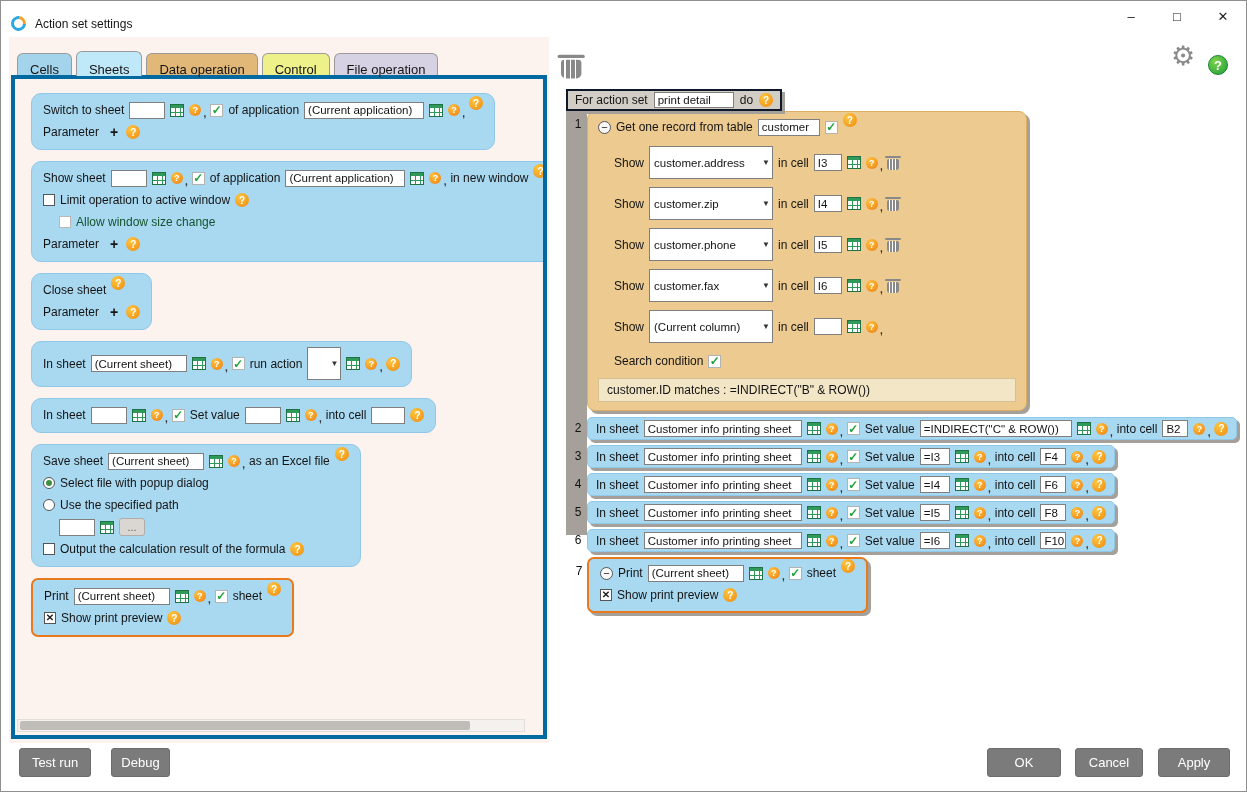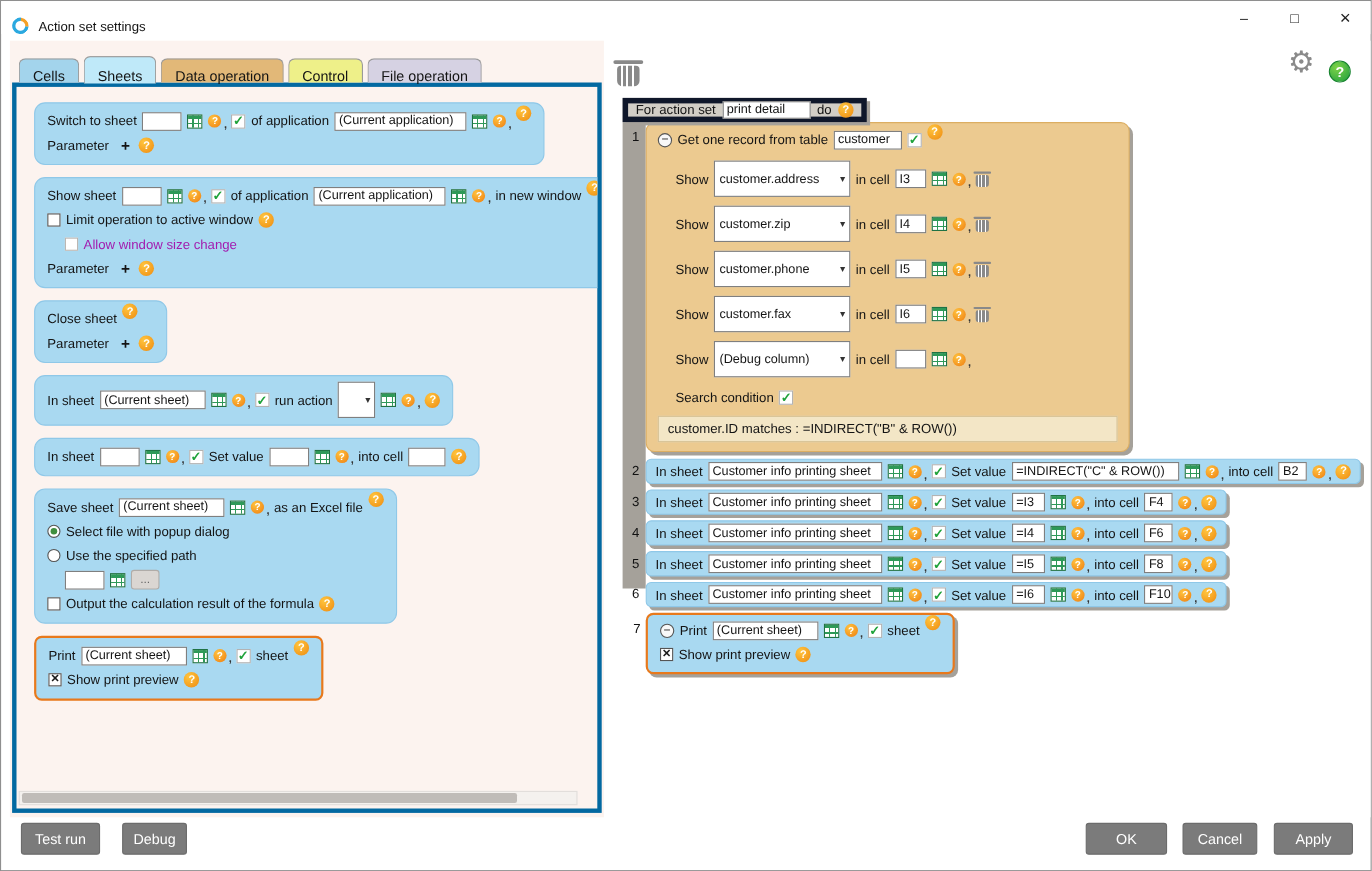--- a/index.html
+++ b/index.html
@@ -21,21 +21,21 @@
   .tab-cells{background:#a3d4ec}
   .tab-sheets{background:#bfe9f9;margin-top:-2px;padding-top:10px;margin-bottom:-1px;z-index:3;position:relative}
   .tab-data{background:#e2b878}
   .tab-control{background:#eef089}
   .tab-file{background:#d6d2e3}
   .leftcontent{position:absolute;left:2px;right:2px;top:38px;bottom:4px;border:4px solid #0369a1;background:#fcf3ef;padding:14px 0 0 16px;overflow:hidden}
 
   .block{background:#a9d9f1;border:1px solid #8fc8e8;border-radius:10px;padding:5px 11px 6px;margin-bottom:11px;width:fit-content}
   .row{display:flex;align-items:center;gap:5px;min-height:22px;white-space:nowrap}
   .lbl{flex:none}
-  .dim{color:#a21caf}
+  .dim{color:#14532d}
   .indent{margin-left:16px}
 
   .tbox{display:inline-flex;align-items:center;background:#fff;border:1px solid #7f7f7f;height:17px;padding:0 3px;font-size:11.5px;flex:none;overflow:hidden}
   .w26{width:26px}.w28{width:28px}.w30{width:30px}.w34{width:34px}.w36{width:36px}
   .w62{width:62px}.w70{width:80px}.w96{width:96px}.w120{width:120px}
   .w124{width:124px}.w152{width:152px}.w158{width:158px}
 
   .icon-grid{width:14px;height:13px;flex:none;border:1px solid #1f7244;display:inline-block;background:
     linear-gradient(#2e9958 0 3px, rgba(0,0,0,0) 3px),
     linear-gradient(to right, rgba(0,0,0,0) 0 4px, #2e9958 4px 5px, rgba(0,0,0,0) 5px 9px, #2e9958 9px 10px, rgba(0,0,0,0) 10px),
@@ -81,21 +81,21 @@
 
   
   .rightpanel{position:absolute;left:550px;top:36px;width:697px;height:706px;background:#fff}
   .trash-top{position:absolute;left:10px;top:16px;transform:scale(1.7);transform-origin:top left}
   .gear{position:absolute;left:620px;top:6px;font-size:27px;color:#8a8a8a;line-height:1}
   .help{position:absolute;left:657px;top:18px;width:20px;height:20px;border-radius:50%;border:1px solid #18842f;
     background:radial-gradient(circle at 35% 30%,#7ed348,#1e9e3e);color:#fff;font-weight:bold;font-size:13px;
     display:flex;align-items:center;justify-content:center}
 
   .action-set{position:absolute;left:15px;top:52px}
-  .as-tab{display:inline-flex;align-items:center;gap:6px;background:#d2cec6;border:5px solid #0f172a;
+  .as-tab{display:inline-flex;align-items:center;gap:6px;background:#d2cec6;border:2px solid #0f172a;
     padding:2px 7px;font-size:12px;position:relative;z-index:3;box-shadow:3px 3px 0 #a5a19a;height:22px}
   .as-tab .tbox{height:16px}
   .as-body{position:relative;padding-left:21px}
   .gutter{position:absolute;left:0;top:0;width:21px;height:424px;background:#a5a19a}
   .num{position:absolute;left:-17px;top:5px;width:14px;text-align:center;color:#111;font-size:12px}
 
   .ob{position:relative;background:#ecca90;border:1px solid #dcae62;border-radius:8px;padding:4px 10px 8px;
     width:440px;box-shadow:3px 3px 0 #a5a19a;margin-bottom:6px}
   .ob .row{min-height:20px;margin-top:8px}
   .ob .row.hdr{margin-top:0;min-height:22px}
@@ -350,21 +350,21 @@
           </span>
           <span class="lbl">in cell</span>
           <span class="tbox w28">I6</span>
           <span class="icon-grid"></span>
           <span class="qmini">?</span>
           <span class="trash"></span>
         </div>
         <div class="row indent">
           <span class="lbl">Show</span>
           <span class="dd w124">
-            <span>(Debug column)</span>
+            <span>(Current column)</span>
             <span class="dda">▼</span>
           </span>
           <span class="lbl">in cell</span>
           <span class="tbox w28"></span>
           <span class="icon-grid"></span>
           <span class="qmini">?</span>
         </div>
 
         <div class="row indent">
           <span class="lbl">Search condition</span>

